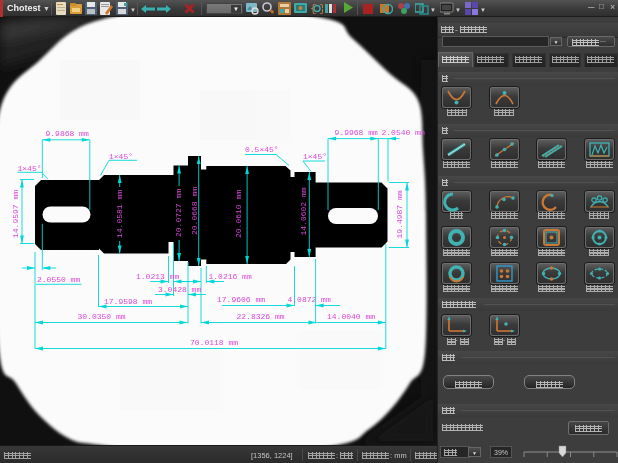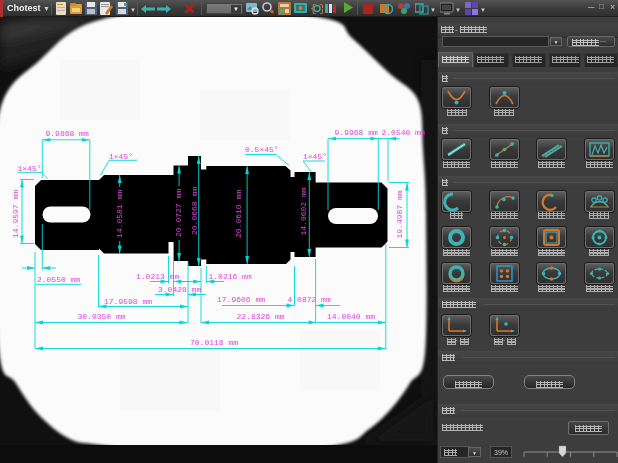--- a/index.html
+++ b/index.html
@@ -328,20 +328,34 @@
         <line x1="316.5" y1="322.5" x2="385.8" y2="322.5" stroke="#00d8d8" stroke-width="0.9"></line>
         <polygon points="385.8,322.5 377.8,320.6 377.8,324.4" fill="#00d8d8"></polygon>
         <text class="t" x="327" y="318.8" text-anchor="start">14.0040 mm</text>
         <line x1="385.8" y1="244" x2="385.8" y2="349" stroke="#00d8d8" stroke-width="0.9"></line>
         <line x1="35" y1="348.5" x2="385.8" y2="348.5" stroke="#00d8d8" stroke-width="0.9"></line>
         <polygon points="35,348.5 43,346.6 43,350.4" fill="#00d8d8"></polygon>
         <polygon points="385.8,348.5 377.8,346.6 377.8,350.4" fill="#00d8d8"></polygon>
         <text class="t" x="190" y="345" text-anchor="start">70.0118 mm</text>
       </g>
     </svg>
+    <div class="abs" id="sb">
+      <span class="cj abs" style="left:4px;top:6px;width:27px;color:#b9b9b9"></span>
+      <span class="abs" style="left:251px;top:5px;font-size:7.5px;color:#c5c5c5">[1356, 1224]</span>
+      <div class="abs sep" style="left:302px"></div>
+      <span class="cj abs" style="left:308px;top:6px;width:27px;color:#b9b9b9"></span>
+      <span class="abs" style="left:336px;top:5px;font-size:7.5px;color:#c5c5c5">:</span>
+      <span class="cj abs" style="left:340px;top:6px;width:13px;color:#b9b9b9"></span>
+      <div class="abs sep" style="left:357px"></div>
+      <span class="cj abs" style="left:362px;top:6px;width:27px;color:#b9b9b9"></span>
+      <span class="abs" style="left:390px;top:5px;font-size:7.5px;color:#c5c5c5">: mm</span>
+      <div class="abs sep" style="left:410px"></div>
+      <span class="cj abs" style="left:415px;top:6px;width:27px;color:#b9b9b9"></span>
+      <span class="abs" style="left:443px;top:5px;font-size:7.5px;color:#c5c5c5"></span>
+    </div>
     <div class="abs" id="pn">
       <div class="abs" style="left:0;top:6px;width:181px;height:15px;background:linear-gradient(#454545,#383838);border-bottom:1px solid #2a2a2a"></div>
       <span class="cj abs" style="left:3px;top:9px;width:13px;color:#d0d0d0"></span>
       <span class="abs" style="left:17px;top:8px;color:#d0d0d0;font-size:8px">-</span>
       <span class="cj abs" style="left:22px;top:9px;width:27px;color:#d0d0d0"></span>
       <div class="abs" style="left:4px;top:19px;width:107px;height:11px;background:#262626;border:1px solid #5a5a5a"></div>
       <div class="abs" style="left:112px;top:20px;width:12px;height:9px;background:linear-gradient(#4e4e4e,#2e2e2e);border:1px solid #666;color:#ddd;font-size:5px;text-align:center;line-height:9px">▼</div>
       <div class="abs" style="left:129px;top:19px;width:48px;height:11px;background:linear-gradient(#4a4a4a,#303030);border:1px solid #686868;border-radius:2px"></div>
       <span class="cj abs" style="left:134px;top:22px;width:27px;color:#d8d8d8"></span>
       <span class="abs" style="left:162px;top:19px;color:#d8d8d8;font-size:7px">...</span>

